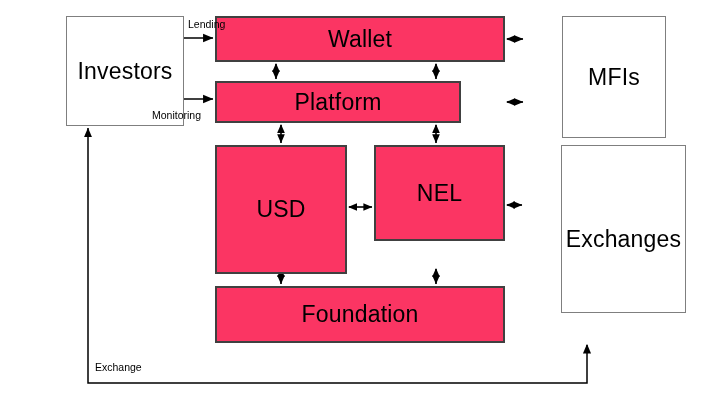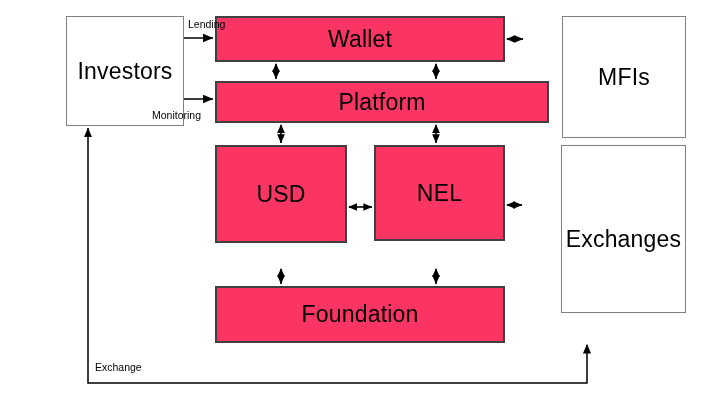--- a/index.html
+++ b/index.html
@@ -103,29 +103,29 @@
   </svg>
 
   <div class="node plain" style="left:29px; top:16px; width:118px; height:110px;">
     <span class="node-label">Investors</span>
   </div>
 
   <div class="node filled" style="left:215px; top:16px; width:290px; height:46px;">
     <span class="node-label">Wallet</span>
   </div>
 
-  <div class="node plain" style="left:525px; top:16px; width:124px; height:122px;">
+  <div class="node plain" style="left:525px; top:16px; width:104px; height:122px;">
     <span class="node-label">MFIs</span>
   </div>
 
-  <div class="node filled" style="left:215px; top:81px; width:334px; height:42px;">
+  <div class="node filled" style="left:215px; top:81px; width:246px; height:42px;">
     <span class="node-label">Platform</span>
   </div>
 
-  <div class="node filled" style="left:215px; top:145px; width:132px; height:98px;">
+  <div class="node filled" style="left:215px; top:145px; width:132px; height:129px;">
     <span class="node-label">USD</span>
   </div>
 
   <div class="node filled" style="left:374px; top:145px; width:131px; height:96px;">
     <span class="node-label">NEL</span>
   </div>
 
   <div class="node plain" style="left:524px; top:145px; width:125px; height:168px; align-items:flex-start; padding-top:82px;">
     <span class="node-label">Exchanges</span>
   </div>

